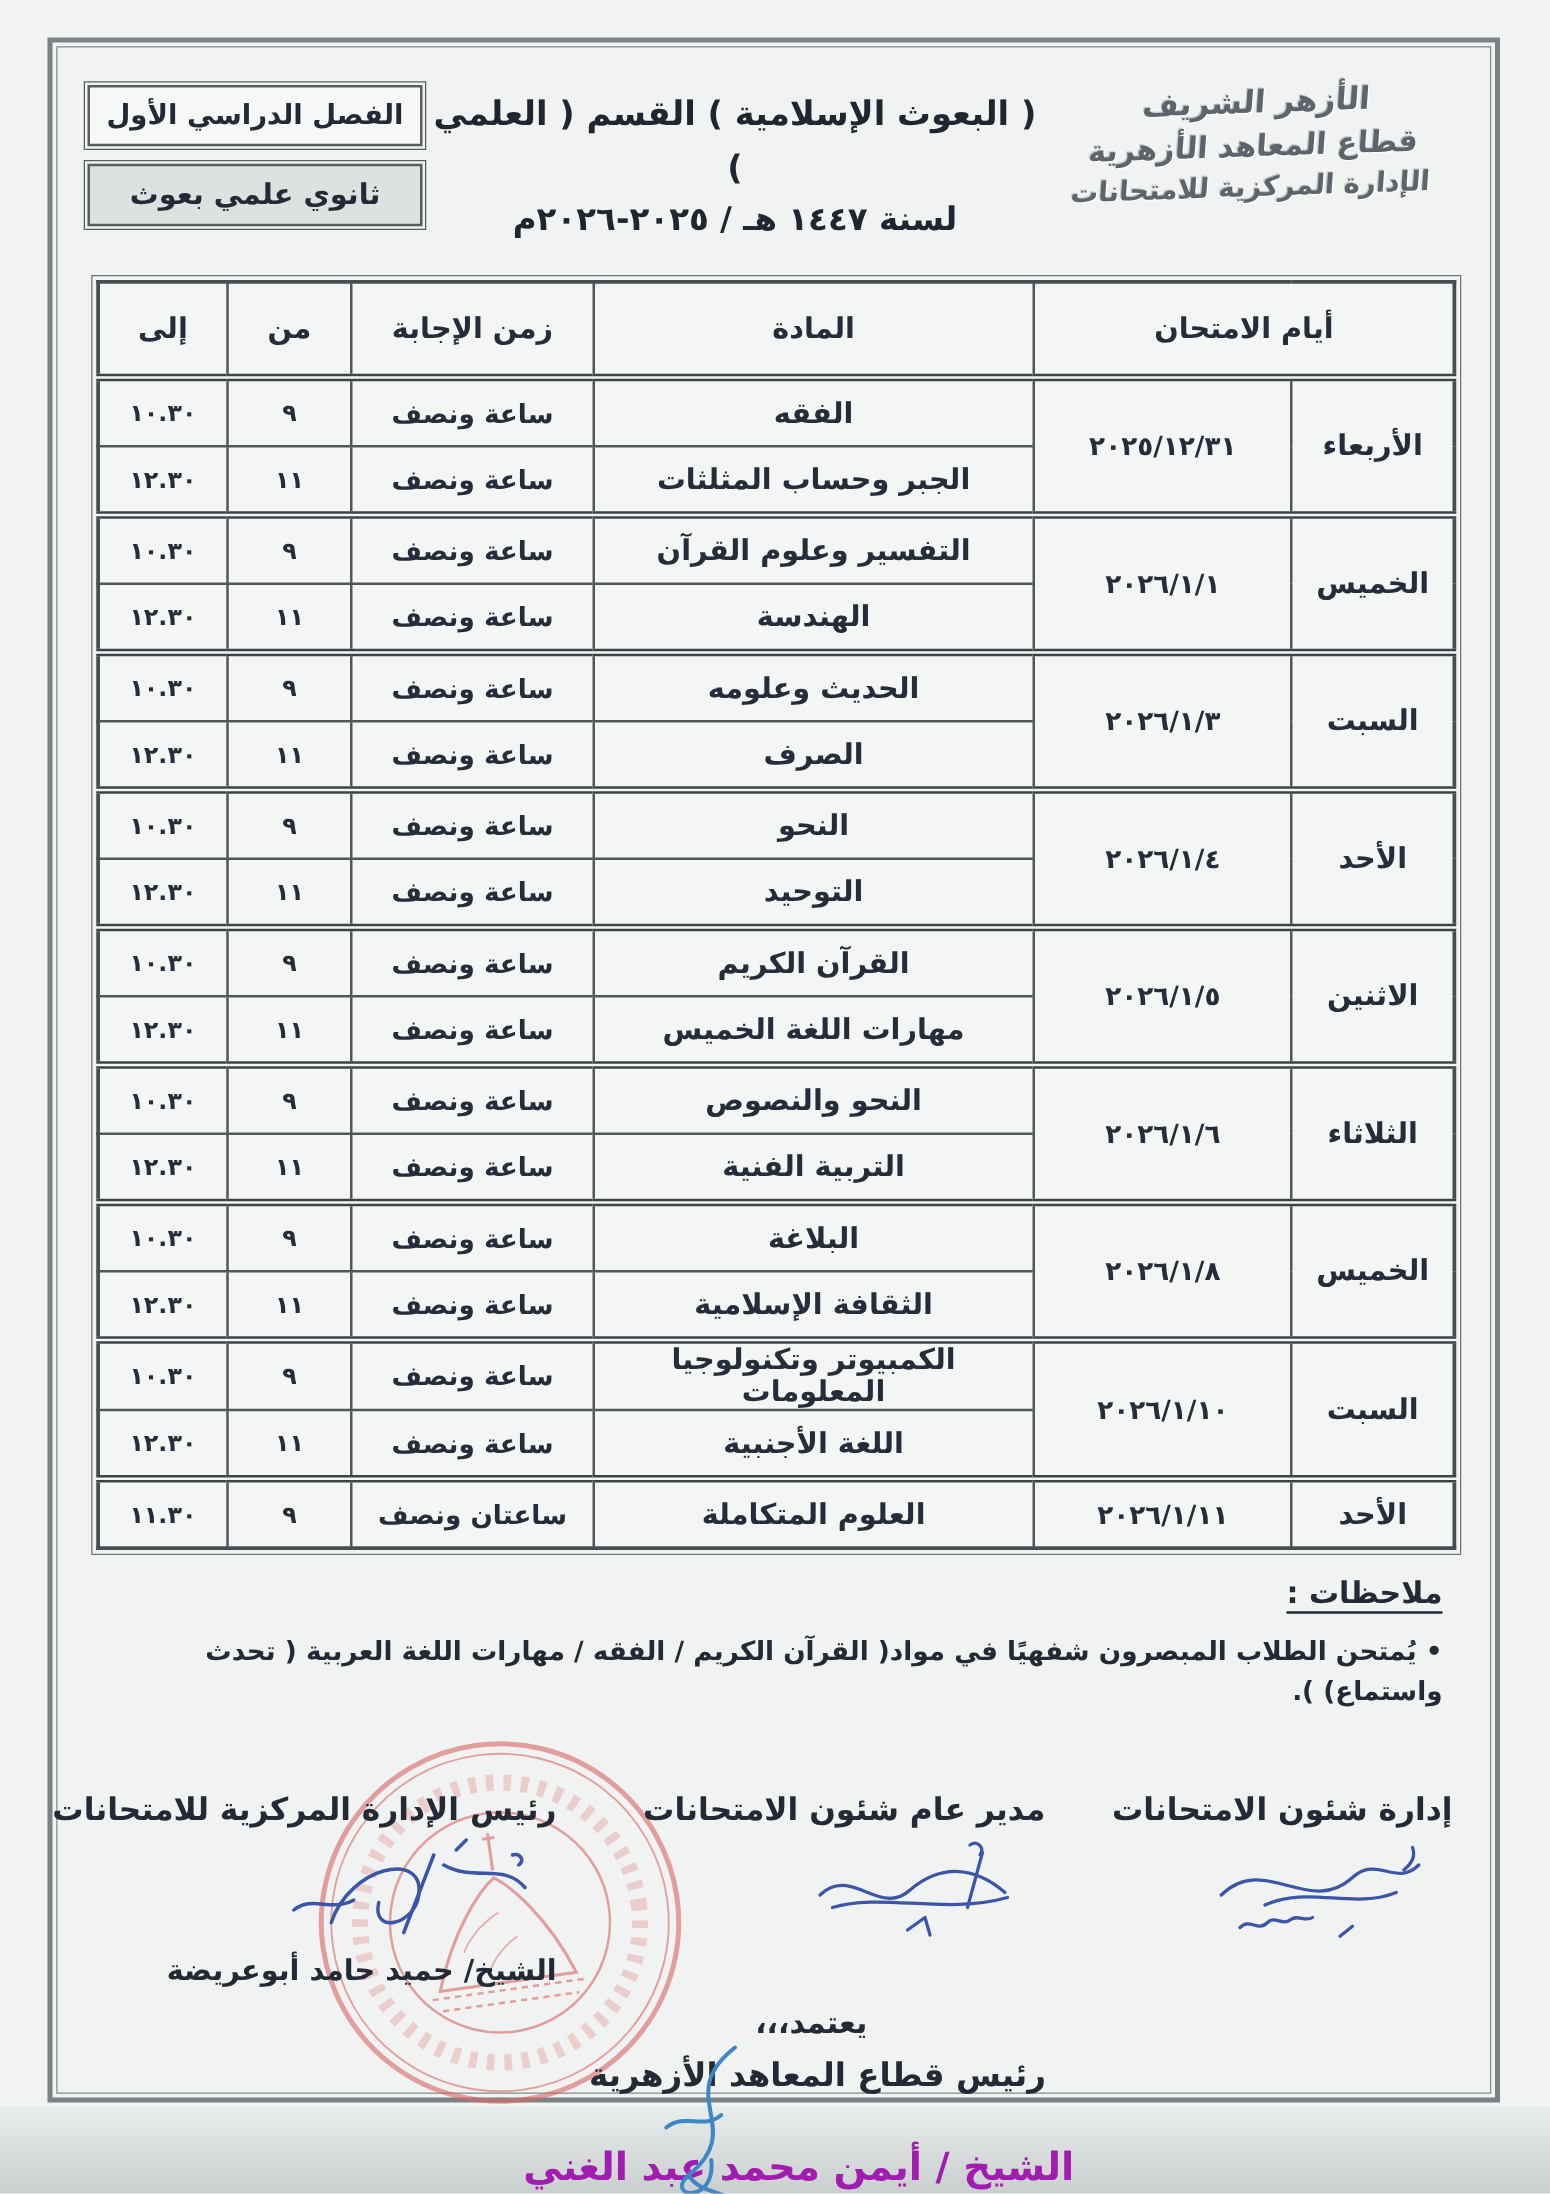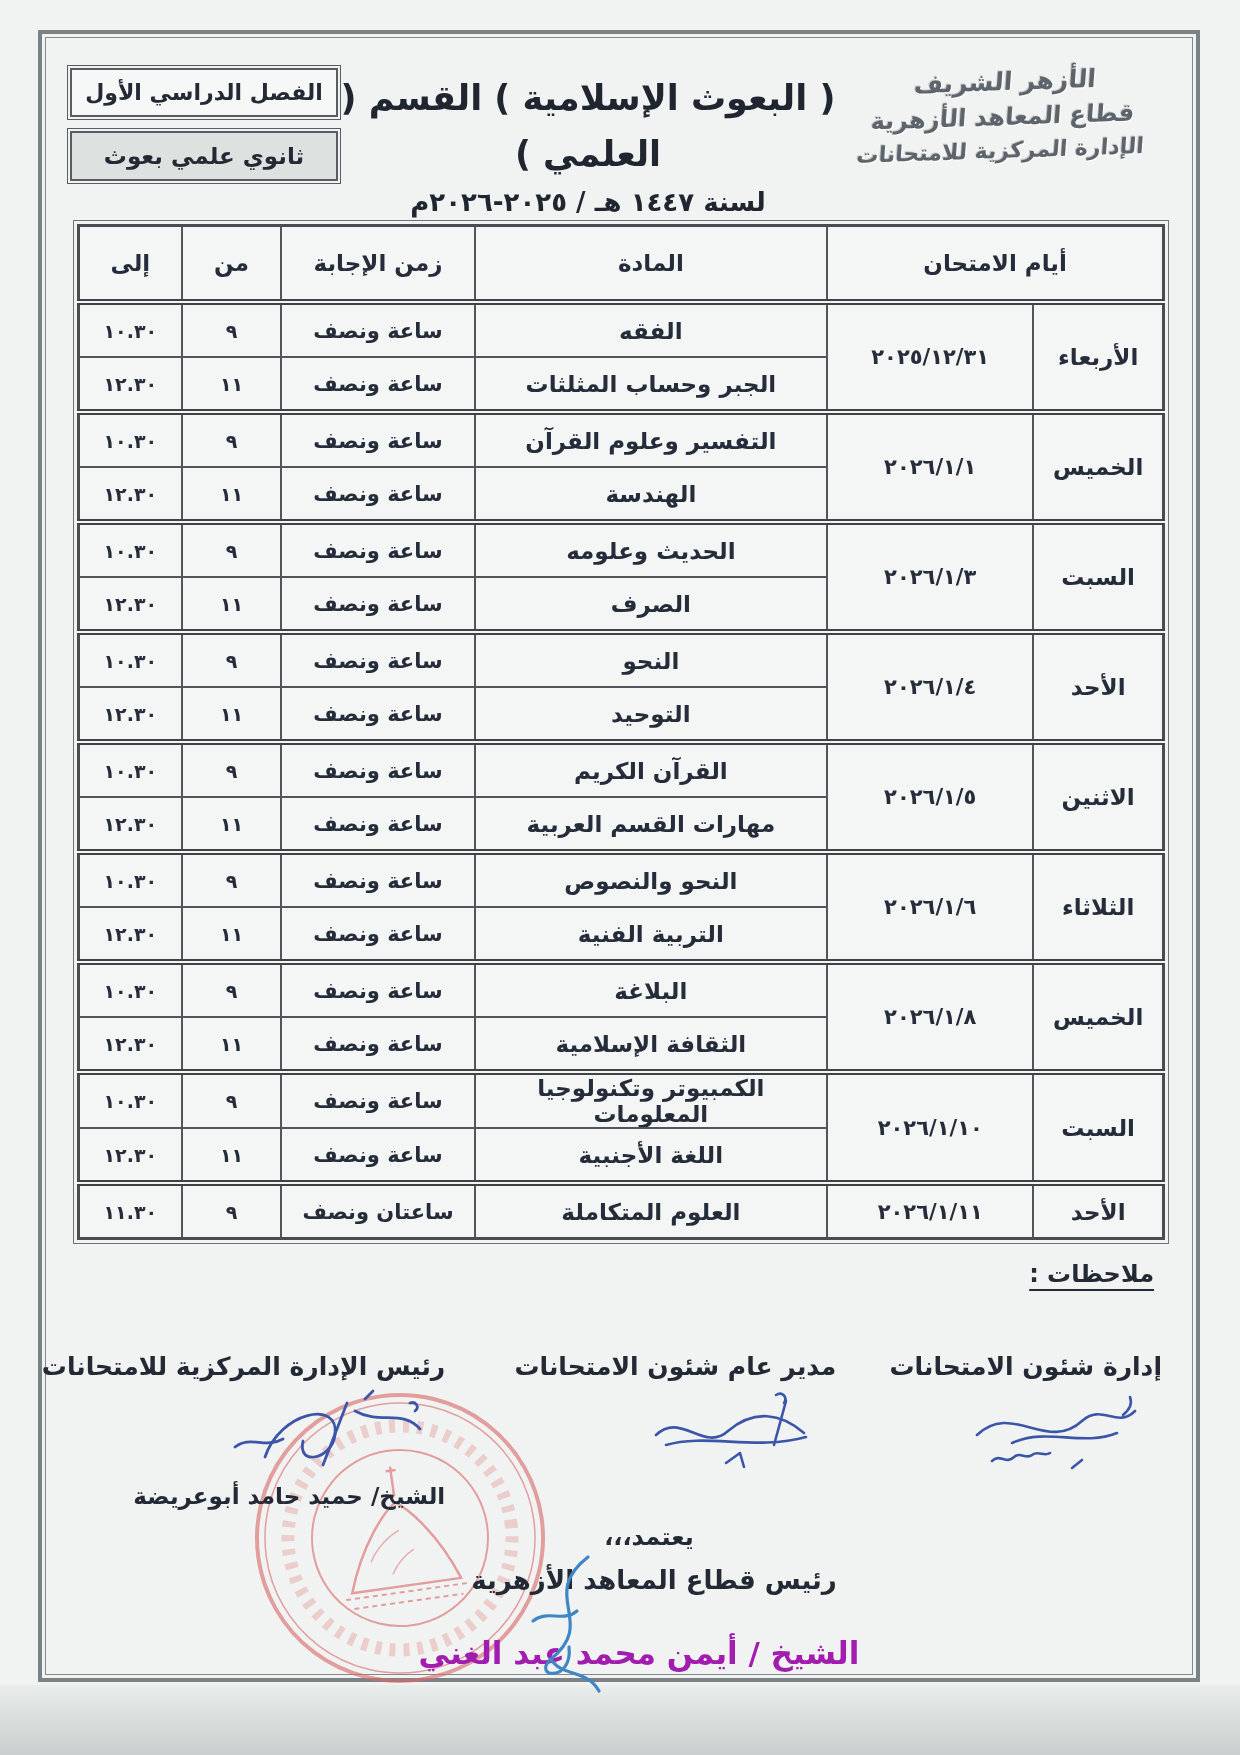--- a/index.html
+++ b/index.html
@@ -45,21 +45,21 @@
     line-height:1.45;
   }
   .letterhead .lh1{font-size:25px;}
   .letterhead .lh2{font-size:24px;}
   .letterhead .lh3{font-size:22px;}
   .title-block{
     flex:1;text-align:center;padding-top:16px;
     font-weight:bold;color:#1f2630;line-height:1.6;
   }
   .title-block .t1{font-size:29px;}
-  .title-block .t2{font-size:35px;text-align:center;}
+  .title-block .t2{font-size:27px;text-align:center;}
   .title-block .t3{font-size:26px;}
   .side-boxes{width:268px;display:flex;flex-direction:column;gap:14px;padding-top:14px;align-items:stretch;}
   .pill{
     border:2px solid #575d60;border-radius:0;
     box-shadow:0 0 0 2px #f1f3f2, 0 0 0 3px #575d60;
     text-align:center;font-weight:bold;font-size:22px;
     padding:10px 6px;background:#f6f8f7;
   }
   .pill.gray{background:#dde1e0;font-size:23px;}
 
@@ -218,21 +218,21 @@
             </tr>
             <tr class="group-first">
               <td class="day-cell" rowspan="2">الاثنين</td>
               <td class="date-cell" rowspan="2">٢٠٢٦/١/٥</td>
               <td class="subject-cell">القرآن الكريم</td>
               <td class="duration-cell">ساعة ونصف</td>
               <td class="from-cell">٩</td>
               <td class="to-cell">١٠.٣٠</td>
             </tr>
             <tr class="group-second">
-              <td class="subject-cell">مهارات القسم العربية</td>
+              <td class="subject-cell">مهارات اللغة الخميس</td>
               <td class="duration-cell">ساعة ونصف</td>
               <td class="from-cell">١١</td>
               <td class="to-cell">١٢.٣٠</td>
             </tr>
             <tr class="group-first">
               <td class="day-cell" rowspan="2">الثلاثاء</td>
               <td class="date-cell" rowspan="2">٢٠٢٦/١/٦</td>
               <td class="subject-cell">النحو والنصوص</td>
               <td class="duration-cell">ساعة ونصف</td>
               <td class="from-cell">٩</td>
@@ -278,20 +278,21 @@
               <td class="subject-cell">العلوم المتكاملة</td>
               <td class="duration-cell">ساعتان ونصف</td>
               <td class="from-cell">٩</td>
               <td class="to-cell">١١.٣٠</td>
             </tr>
           </tbody>
       </table>
 
       <div class="notes">
         <span class="notes-heading">ملاحظات :</span>
+        <div class="notes-bullet">• يُمتحن الطلاب المبصرون شفهيًا في مواد( القرآن الكريم / الفقه / مهارات اللغة العربية ( تحدث واستماع) ).</div>
       </div>
 
       <div class="sig-row">
         <div class="sig-block right">
           <div class="sig-title">إدارة شئون الامتحانات</div>
           <svg class="sig-svg" width="210" height="100" viewBox="0 0 210 100">
             <g fill="none" stroke="#3b55a8" stroke-width="2.6" stroke-linecap="round">
               <path d="M25 52 C60 18 95 70 130 38 C150 20 165 46 183 28"></path>
               <path d="M60 60 C95 44 130 64 165 50"></path>
               <path d="M178 14 c3 8 -2 14 -7 18"></path>

